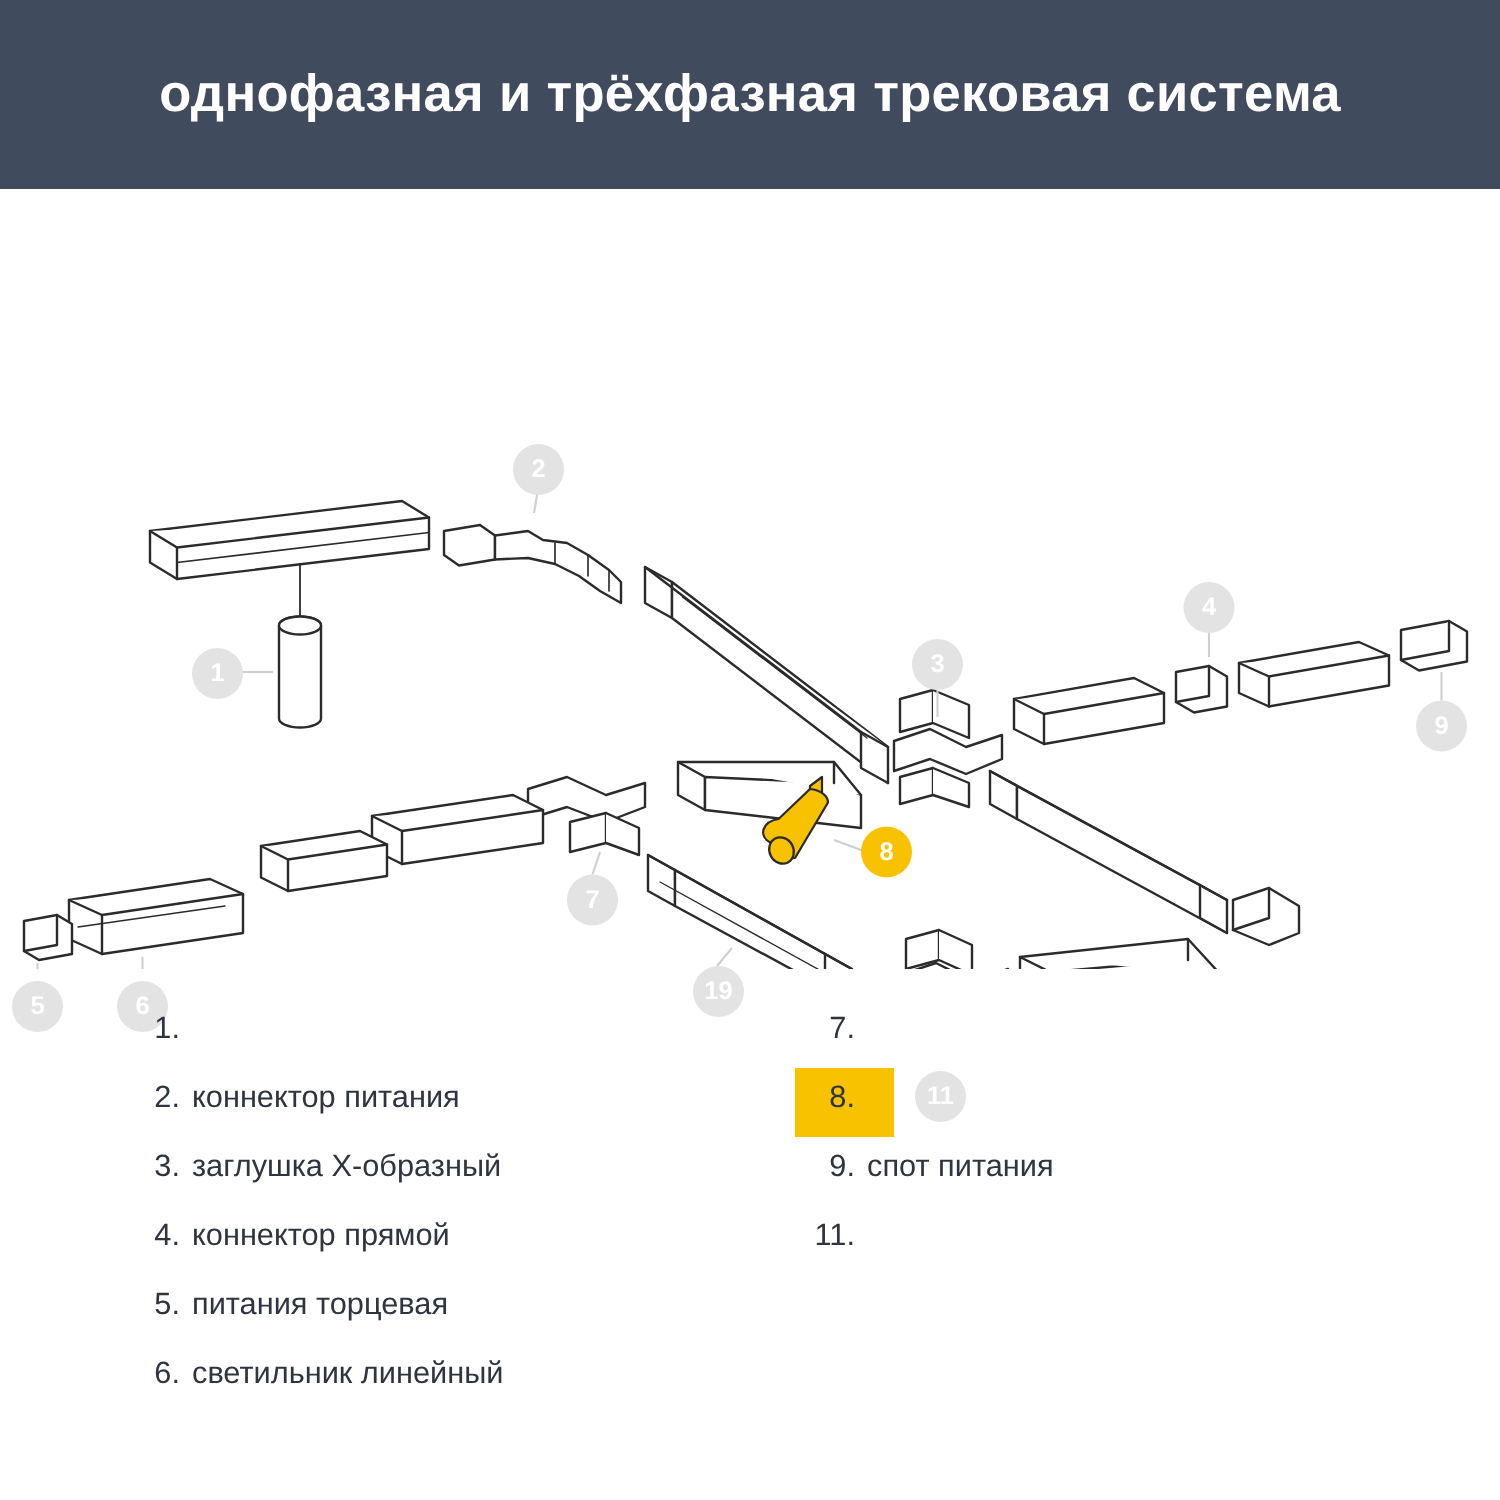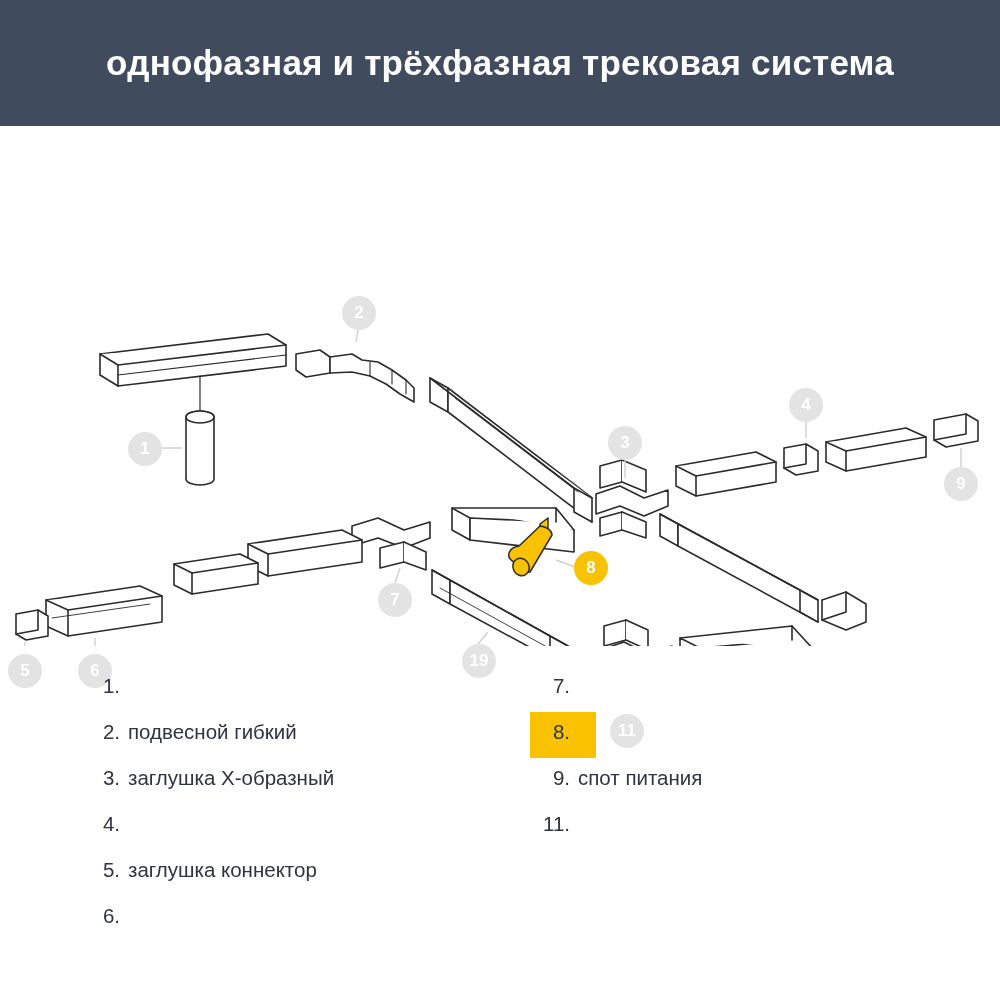--- a/index.html
+++ b/index.html
@@ -303,35 +303,37 @@
 </div>
 
 <div class="legend">
 
   <div class="legend-col">
     <div class="legend-item">
       <span class="num">1.</span>
     </div>
     <div class="legend-item">
       <span class="num">2.</span>
-      <span>подвесной гибкий</span>
+      <span>коннектор питания</span>
     </div>
     <div class="legend-item">
       <span class="num">3.</span>
       <span>заглушка X-образный</span>
     </div>
     <div class="legend-item">
       <span class="num">4.</span>
+      <span>коннектор прямой</span>
     </div>
     <div class="legend-item">
       <span class="num">5.</span>
-      <span>заглушка коннектор</span>
+      <span>питания торцевая</span>
     </div>
     <div class="legend-item">
       <span class="num">6.</span>
+      <span>светильник линейный</span>
     </div>
   </div>
 
   <div class="legend-col right">
     <div class="legend-item">
       <span class="num">7.</span>
     </div>
     <div class="legend-item highlight">
       <span class="num">8.</span>
     </div>

